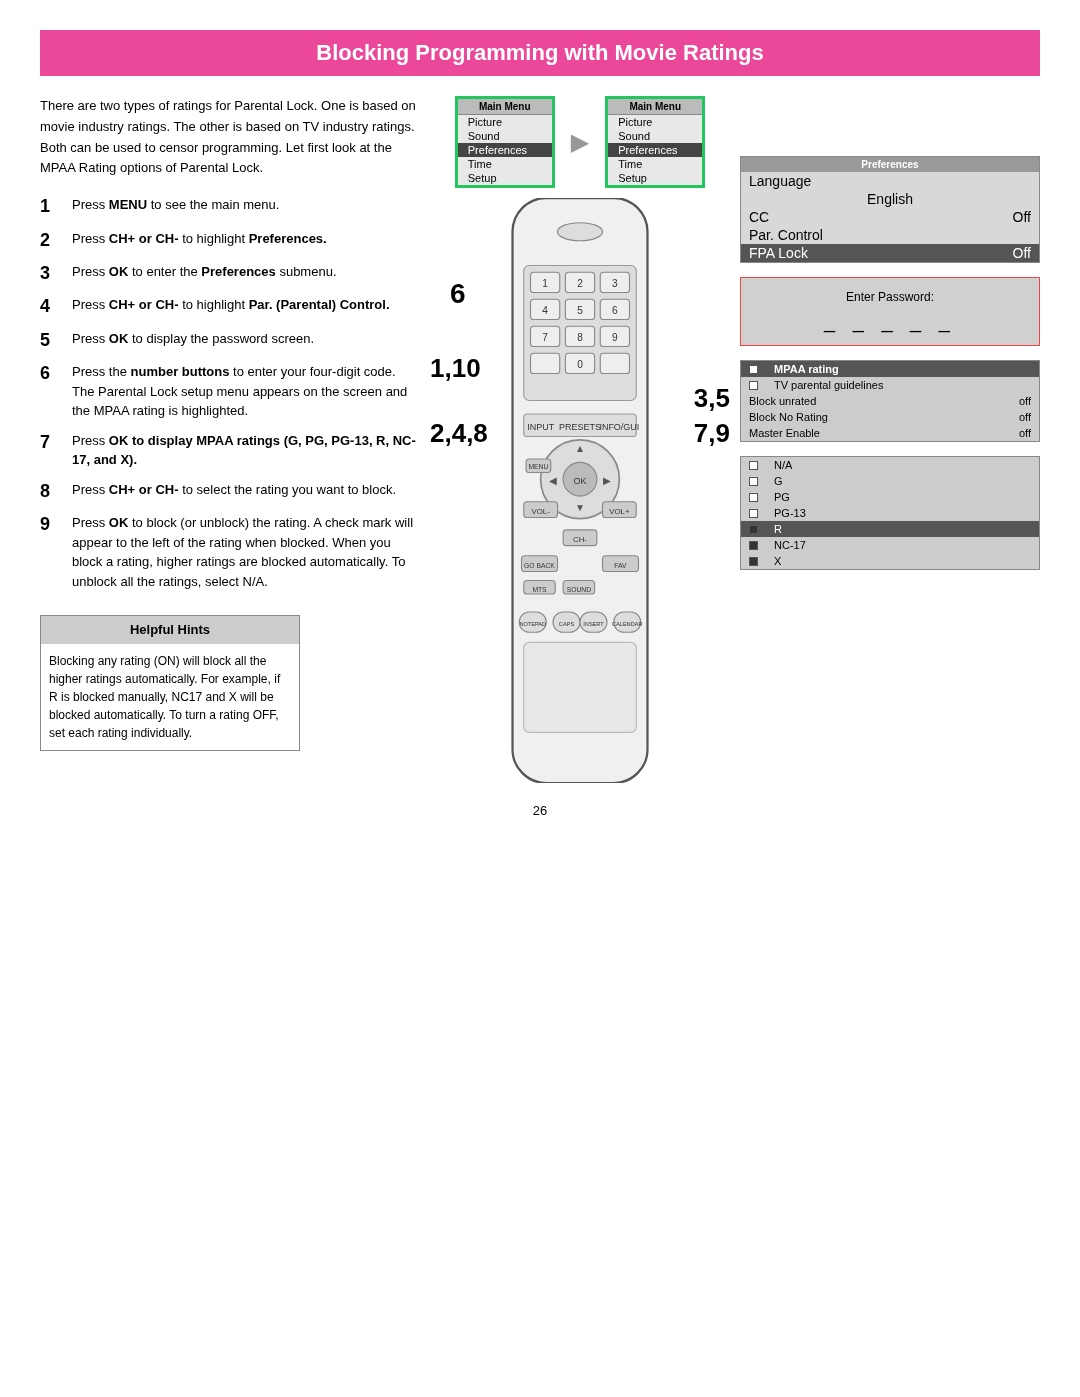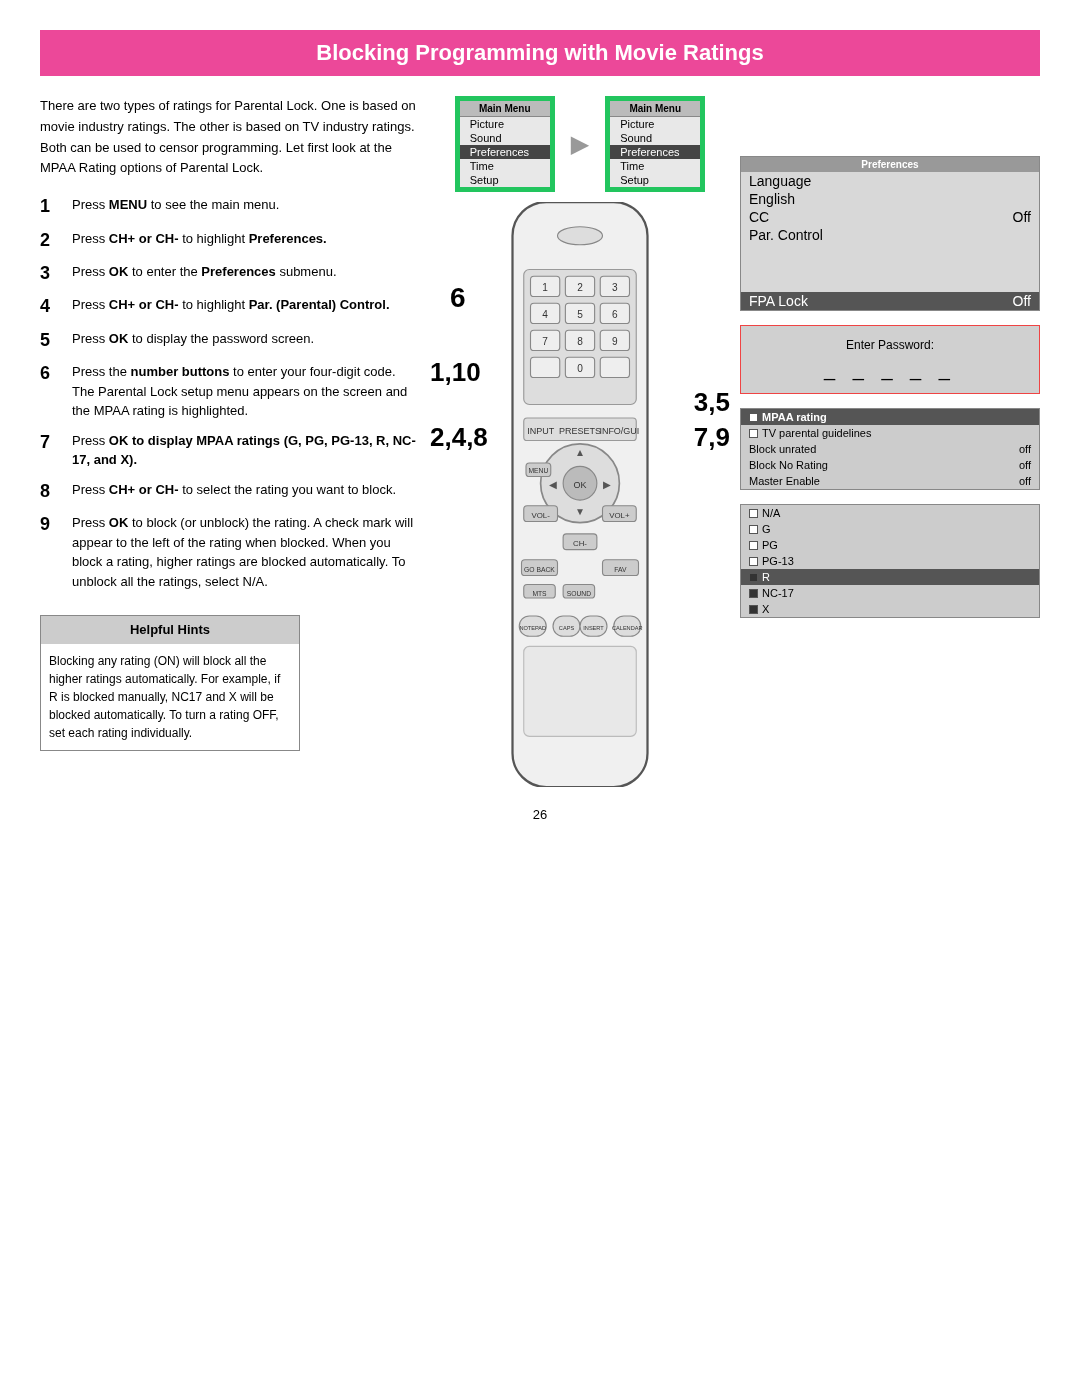--- a/index.html
+++ b/index.html
@@ -103,21 +103,21 @@
     
     .menu-screens-top {
       display: flex;
       gap: 12px;
       margin-bottom: 10px;
       justify-content: center;
       align-items: flex-start;
     }
 
     .menu-box {
-      border: 5px solid #22c55e;
+      border: 3px solid #22c55e;
       background: #e8e8e8;
       font-size: 11px;
       min-width: 100px;
     }
 
     .menu-box-title {
       background: #bbb;
       text-align: center;
       font-size: 10px;
       font-weight: bold;
@@ -198,21 +198,20 @@
     .screen-box-item {
       padding: 1px 8px;
       font-size: 14px;
       display: flex;
       justify-content: space-between;
     }
 
     .screen-box-item.highlighted {
       background: #555;
       color: #fff;
-      margin-top: 48px;
     }
 
     
     .password-screen {
       border: 1px solid #ef4444;
       background: #d0d0d0;
       padding: 12px 10px;
       font-size: 12px;
       text-align: center;
       min-width: 160px;
@@ -229,21 +228,21 @@
       border: 1px solid #888;
       background: #ccc;
       font-size: 11px;
       min-width: 160px;
     }
 
     .ratings-screen-item {
       padding: 2px 8px;
       display: flex;
       align-items: center;
-      gap: 4px;
+      gap: 16px;
     }
 
     .checkbox-icon {
       width: 9px;
       height: 9px;
       border: 1px solid #555;
       display: inline-block;
       background: #fff;
       flex-shrink: 0;
     }
@@ -435,21 +434,21 @@
     </div>
   </div>
 
   <div class="right-col">
 
     <div class="screen-box">
       <div class="screen-box-title">Preferences</div>
       <div class="screen-box-item">
           <span>Language</span>
         </div>
-      <div class="screen-box-item" style="justify-content:flex-start;">
+      <div class="screen-box-item" style="justify-content:center;">
           <span>English</span>
         </div>
       <div class="screen-box-item">
           <span>CC</span>
           <span>Off</span>
         </div>
       <div class="screen-box-item">
           <span>Par. Control</span>
         </div>
       <div class="screen-box-item highlighted">

